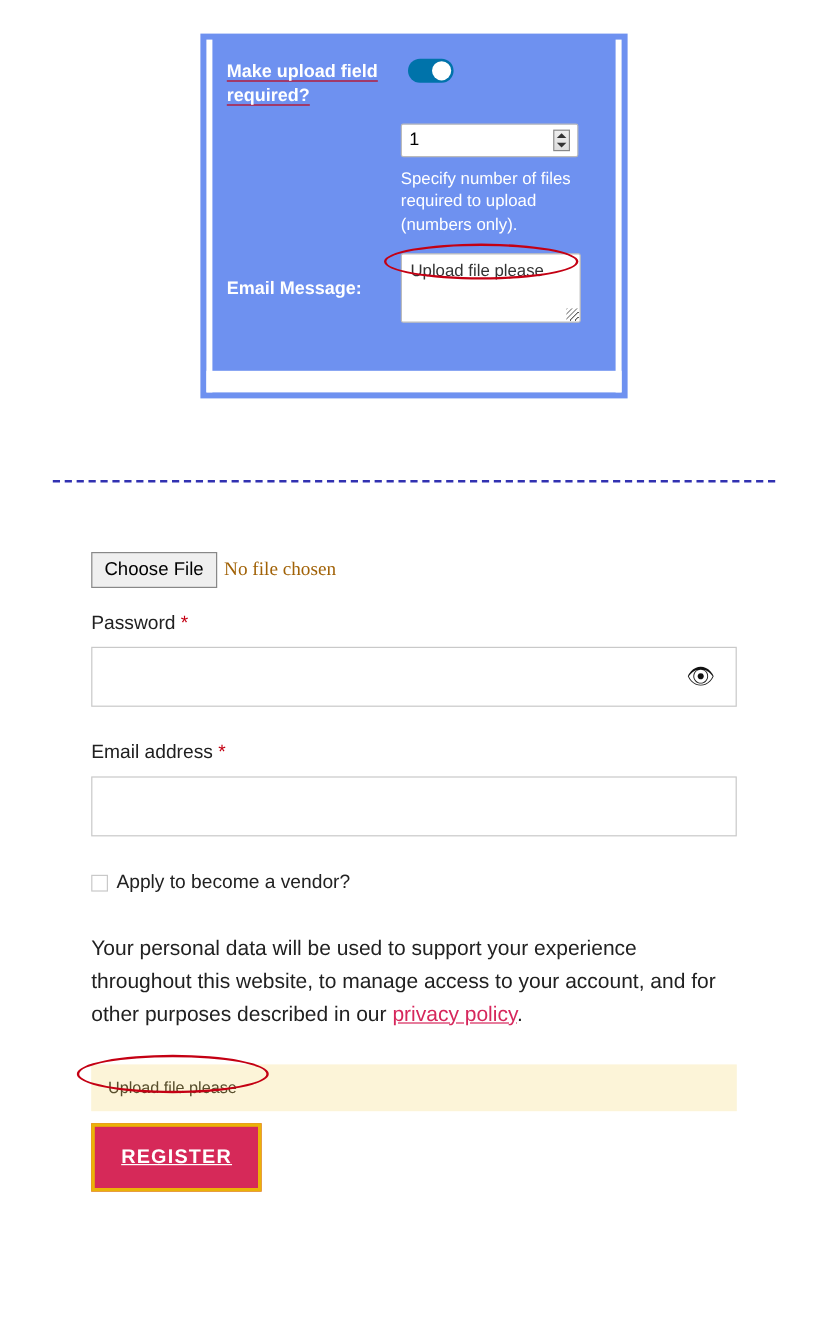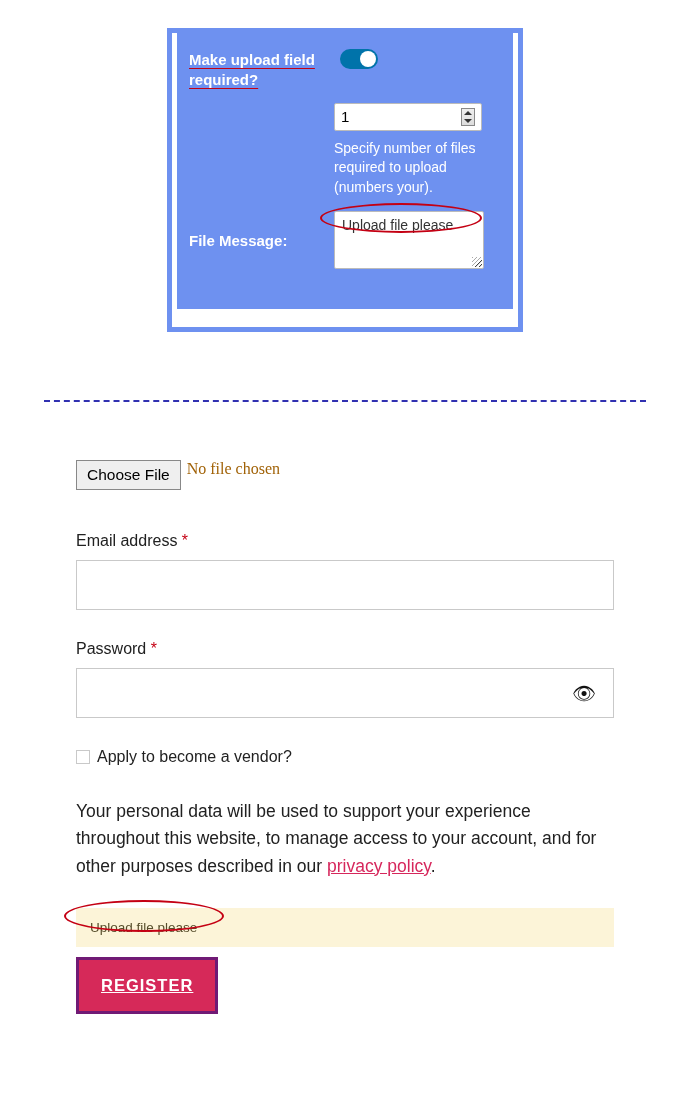--- a/index.html
+++ b/index.html
@@ -32,36 +32,36 @@
 
   
   .ellipse-wrap { position: relative; }
   .ellipse { position: absolute; border: 2px solid #c40013; border-radius: 50%; pointer-events: none; }
 
   
   .divider { margin: 68px 44px 0 44px; border-top: 2px dashed #3131b1; height: 0; }
 
   
   .form-area { padding: 58px 76px 40px 76px; }
-  .file-row { display: flex; align-items: flex-start; gap: 6px; margin-bottom: 42px; }
+  .file-row { display: flex; align-items: center; gap: 6px; margin-bottom: 21px; }
   .btn-generic { background: #efefef; border: 1px solid #888; padding: 5px 10px; font-size: 15.5px; font-family: Arial; }
   .file-status { font-size: 16px; color: #a16207; font-family: Liberation Serif, serif; }
   .field-group { margin-bottom: 30px; }
   .field-label { font-size: 16px; color: #212121; margin-bottom: 10px; display: block; }
   .req { color: #c40013; }
   .text-input { width: 100%; height: 50px; border: 1px solid #c9c9c9; padding: 8px 12px; font-size: 16px; background:#fff; }
   .pw-wrap { position: relative; }
   .eye { position: absolute; right: 18px; top: 50%; transform: translateY(-50%); font-size: 19px; user-select:none; color:#111; }
   .check-row { display: flex; align-items: center; gap: 7px; font-size: 16px; color: #222; margin-bottom: 32px; }
   .checkbox { width: 14px; height: 14px; border: 1px solid #c9c9c9; display:inline-block; }
   .privacy-text { font-size: 17.5px; line-height: 1.55; color: #212121; margin-bottom: 28px; }
   .privacy-link { color: #d6275c; text-decoration: underline; }
 
   .notice-bar { background: #fcf4d8; padding: 12px 14px; font-size: 13.5px; color: #574e2c; margin-bottom: 10px; position: relative; }
-  .register-btn { background: #d62959; color: #fff; border: 3px solid #701a75; padding: 16px 22px; font-size: 16.5px; font-weight: bold; letter-spacing: 1px; text-decoration: underline; display: inline-block; font-family: Arial; }
+  .register-btn { background: #d62959; color: #fff; border: 3px solid #eab308; padding: 16px 22px; font-size: 16.5px; font-weight: bold; letter-spacing: 1px; text-decoration: underline; display: inline-block; font-family: Arial; }
 </style>
 </head>
 <body>
 
 <div class="settings-wrap">
   <div class="settings-outer">
     <div class="settings-panel">
 
       <div class="row">
         <div class="row-label">
@@ -74,26 +74,26 @@
         </div>
       </div>
 
       <div class="row">
         <div class="row-label"></div>
         <div class="row-control">
           <div class="number-input">
             <span>1</span>
             <span class="num-spinner"></span>
           </div>
-          <div class="help-text">Specify number of files required to upload (numbers your).</div>
+          <div class="help-text">Specify number of files required to upload (numbers only).</div>
         </div>
       </div>
 
       <div class="row" style="margin-top:14px;">
-        <div class="row-label" style="padding-top:20px;">File Message:</div>
+        <div class="row-label" style="padding-top:20px;">Email Message:</div>
         <div class="row-control ellipse-wrap">
           <div class="textarea">
             <span>Upload file please</span>
             <span class="textarea-resize"></span>
           </div>
           <div class="ellipse" style="left:-14px; top:-8px; width:162px; height:30px;"></div>
         </div>
       </div>
 
     </div>
@@ -104,33 +104,33 @@
 
 <div class="form-area">
 
   <div class="file-row">
     <button class="btn-generic">Choose File</button>
     <span class="file-status">No file chosen</span>
   </div>
 
   <div class="field-group">
     <label class="field-label">
-      <span>Email address</span> <span class="req">*</span>
-    </label>
-    <input type="text" class="text-input" style="">
-  </div>
-
-  <div class="field-group">
-    <label class="field-label">
       <span>Password</span> <span class="req">*</span>
     </label>
     <div class="pw-wrap">
       <input type="password" class="text-input" style="">
       <span class="eye">👁</span>
     </div>
+  </div>
+
+  <div class="field-group">
+    <label class="field-label">
+      <span>Email address</span> <span class="req">*</span>
+    </label>
+    <input type="text" class="text-input" style="">
   </div>
 
   <div class="check-row">
     <span class="checkbox"></span>
     <span>Apply to become a vendor?</span>
   </div>
 
   <p class="privacy-text">
     <span>Your personal data will be used to support your experience throughout this website, to manage access to your account, and for other purposes described in our </span><a href="#" class="privacy-link">privacy policy</a><span>.</span>
   </p>

